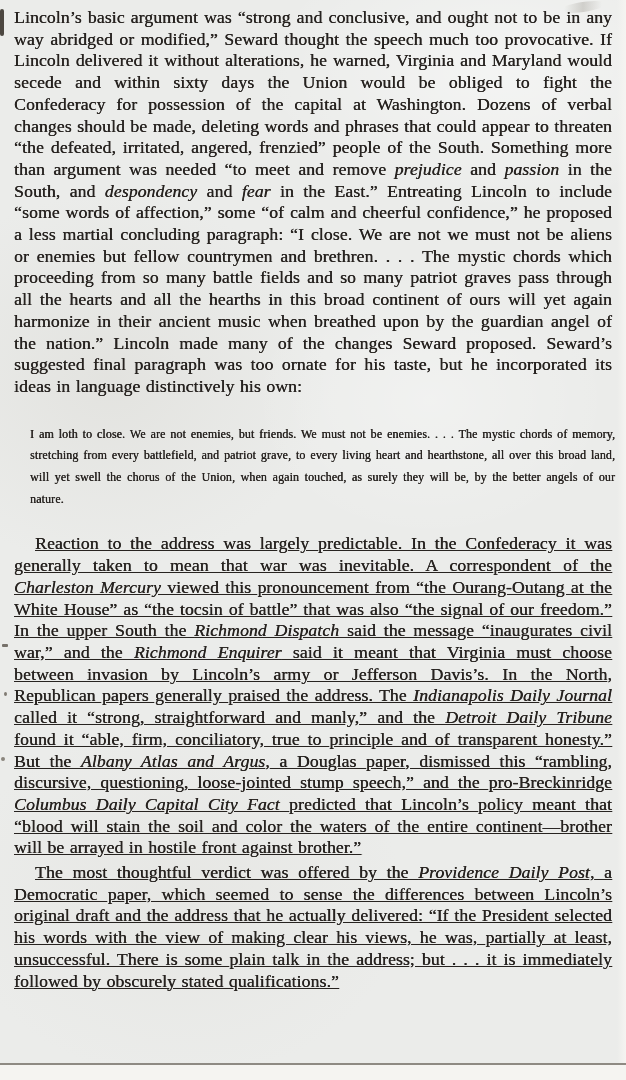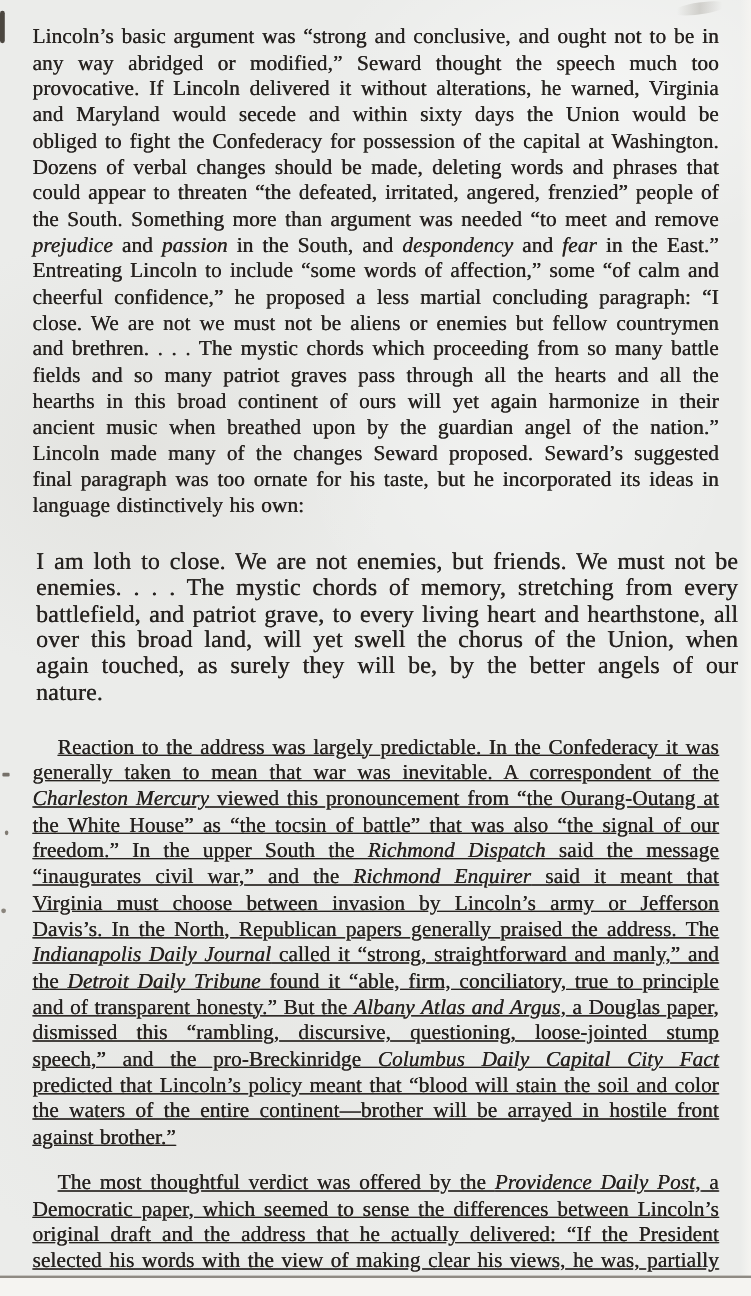--- a/index.html
+++ b/index.html
@@ -17,26 +17,26 @@
     font-family:"Liberation Serif","DejaVu Serif",serif;
     color:var(--ink,#272320);
   }
   .text-col{
     position:absolute;left:11px;right:11px;top:4px;
     font-size:17.7px;line-height:21.7px;
     text-align:justify;
     letter-spacing:0.1px;word-spacing:0.9px;
     text-shadow:0.3px 0 0 currentColor;
   }
-  .text-col p{margin:16px;padding:0;}
+  .text-col p{margin:3px;padding:0;}
   .text-col p.indent{text-indent:21px;text-decoration:underline;}
   .text-col blockquote{
     margin:26px 0 23px 0;
     padding-left:19px;
-    font-size:20px;
+    font-size:12px;
   }
   .text-col i{font-style:italic;}
   .right-strip{
     position:absolute;top:0;right:0;width:9px;height:1064px;
     background:linear-gradient(to right, rgba(248,248,245,0), var(--paper-edge,#f7f7f4));
     pointer-events:none;
   }
   .bottom-rule{
     position:absolute;left:0;right:0;top:1063px;height:2px;
     background:var(--rule,#8e8a83);

